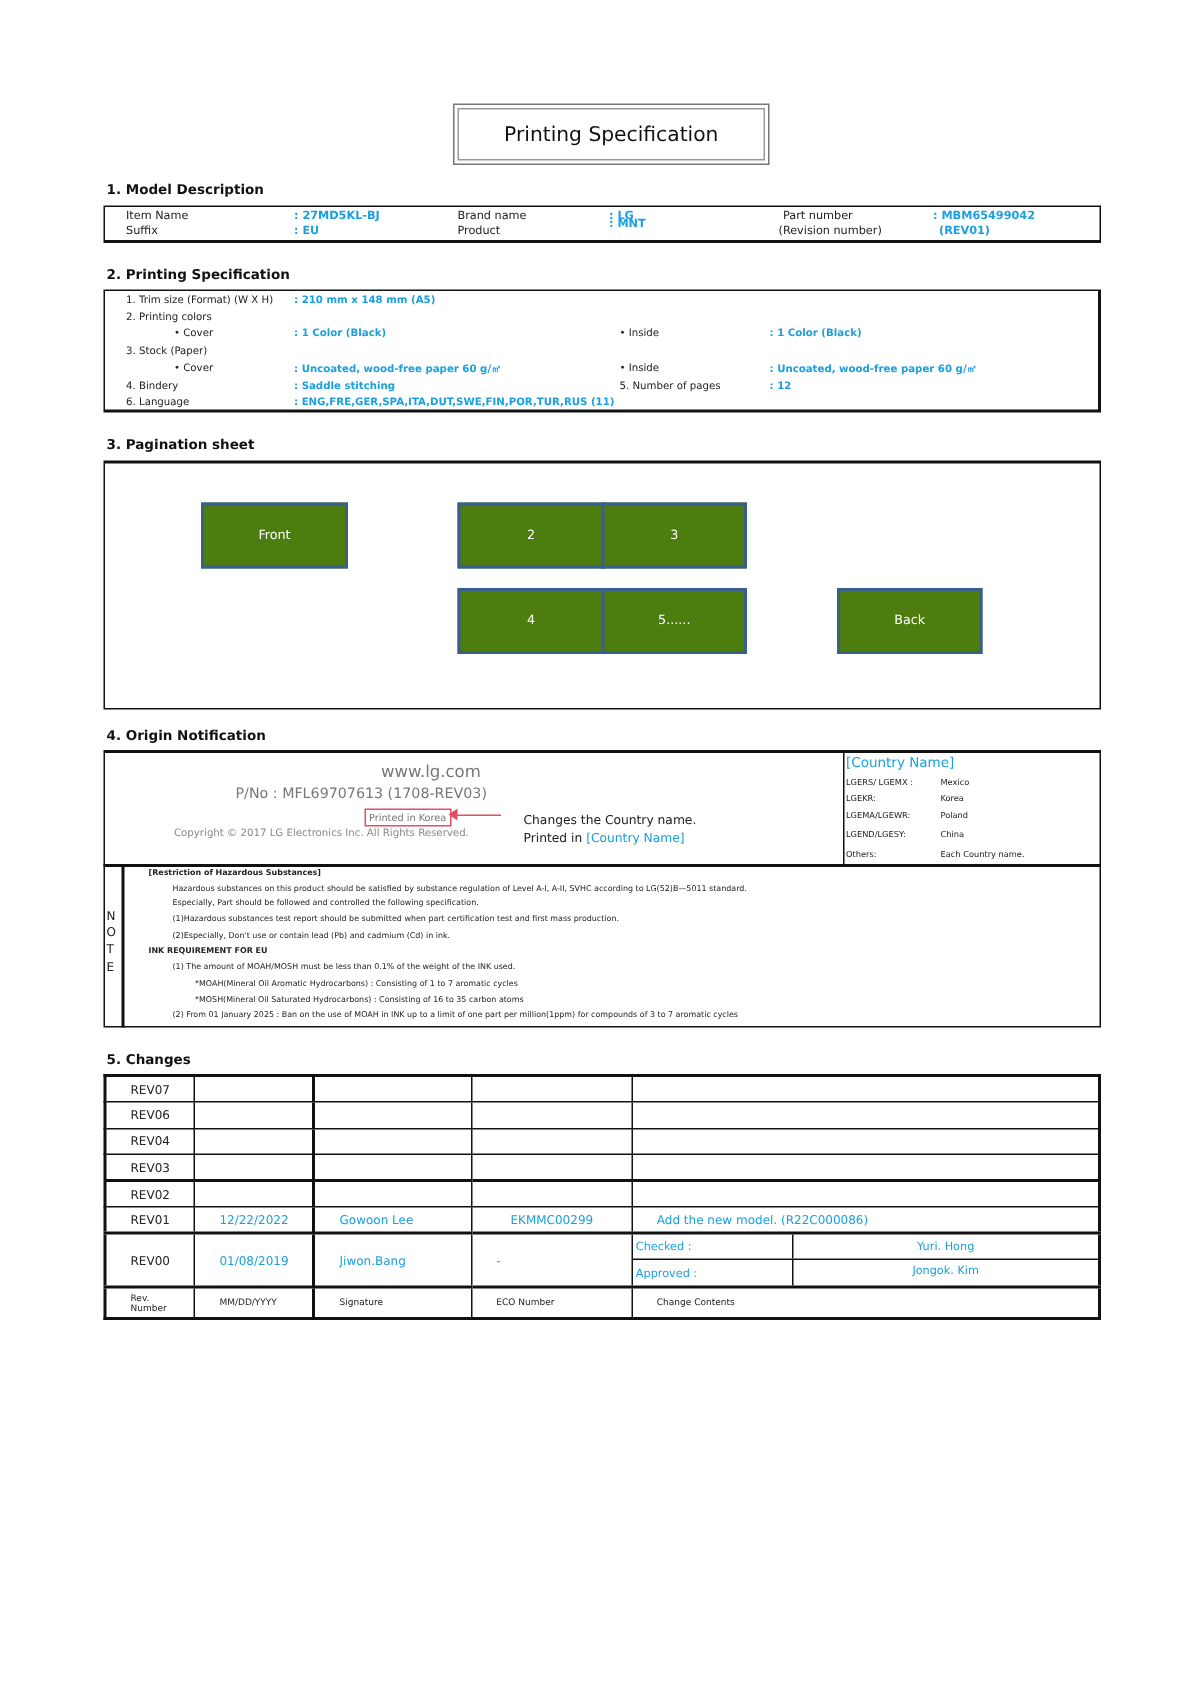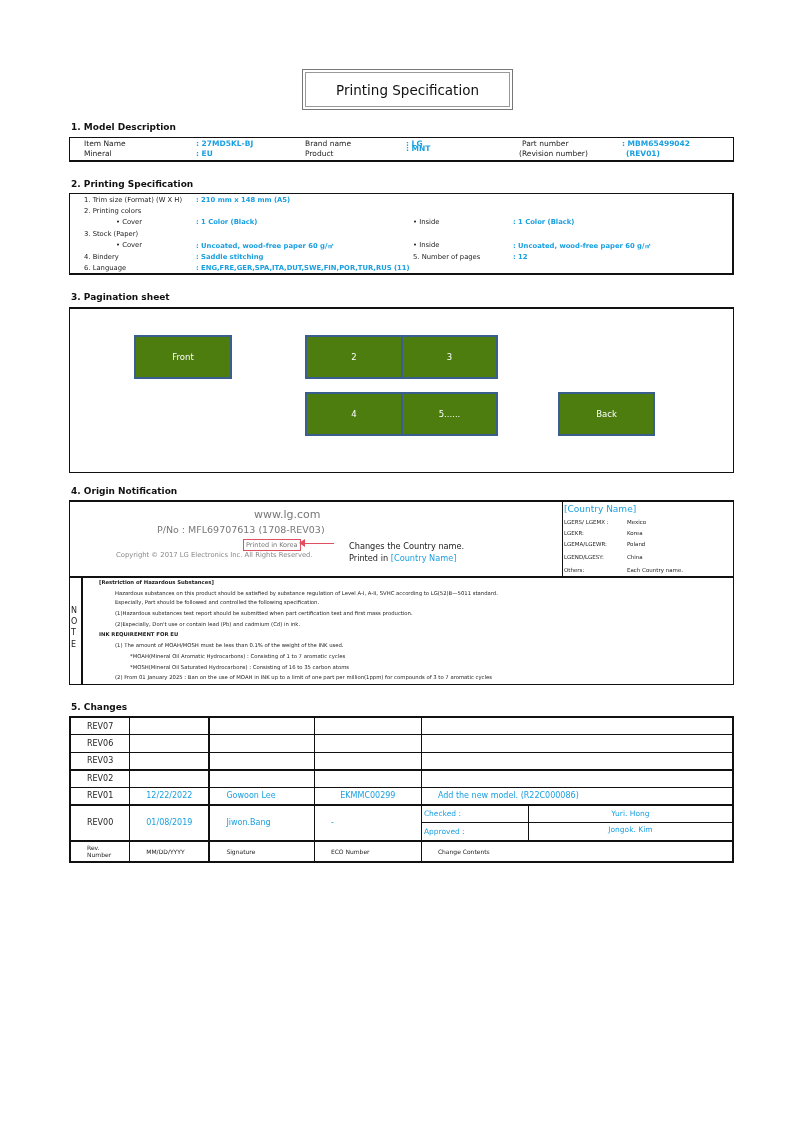--- a/index.html
+++ b/index.html
@@ -51,21 +51,21 @@
 <body>
 
 <div class="abs title-box">
   <div class="title-inner">Printing Specification</div>
 </div>
 
 <div class="abs section-h" style="left:71px;top:122px;">1. Model Description</div>
 <div class="abs s1-box"></div>
 <div class="abs s1" style="left:84px;top:139px;">Item Name</div>
 <div class="abs s1 blue bold" style="left:196px;top:139px;">: 27MD5KL-BJ</div>
-<div class="abs s1" style="left:84px;top:149px;">Mineral</div>
+<div class="abs s1" style="left:84px;top:149px;">Suffix</div>
 <div class="abs s1 blue bold" style="left:196px;top:149px;">: EU</div>
 <div class="abs s1" style="left:305px;top:139px;">Brand name</div>
 <div class="abs s1 blue bold" style="left:406px;top:139px;">: LG</div>
 <div class="abs s1" style="left:305px;top:149px;">Product</div>
 <div class="abs s1 blue bold" style="left:406px;top:144px;">: MNT</div>
 <div class="abs s1" style="left:522px;top:139px;">Part number</div>
 <div class="abs s1 blue bold" style="left:622px;top:139px;">: MBM65499042</div>
 <div class="abs s1" style="left:519px;top:149px;">(Revision number)</div>
 <div class="abs s1 blue bold" style="left:626px;top:149px;">(REV01)</div>
 
@@ -147,20 +147,27 @@
   <tbody>
       <tr>
         <td class="rev">REV07</td>
         <td class="date"></td>
         <td class="sig"></td>
         <td class="eco"></td>
         <td></td>
       </tr>
   <tr>
         <td class="rev">REV06</td>
+        <td class="date"></td>
+        <td class="sig"></td>
+        <td class="eco"></td>
+        <td></td>
+      </tr>
+  <tr>
+        <td class="rev">REV04</td>
         <td class="date"></td>
         <td class="sig"></td>
         <td class="eco"></td>
         <td></td>
       </tr>
   <tr>
         <td class="rev">REV03</td>
         <td class="date"></td>
         <td class="sig"></td>
         <td class="eco"></td>

